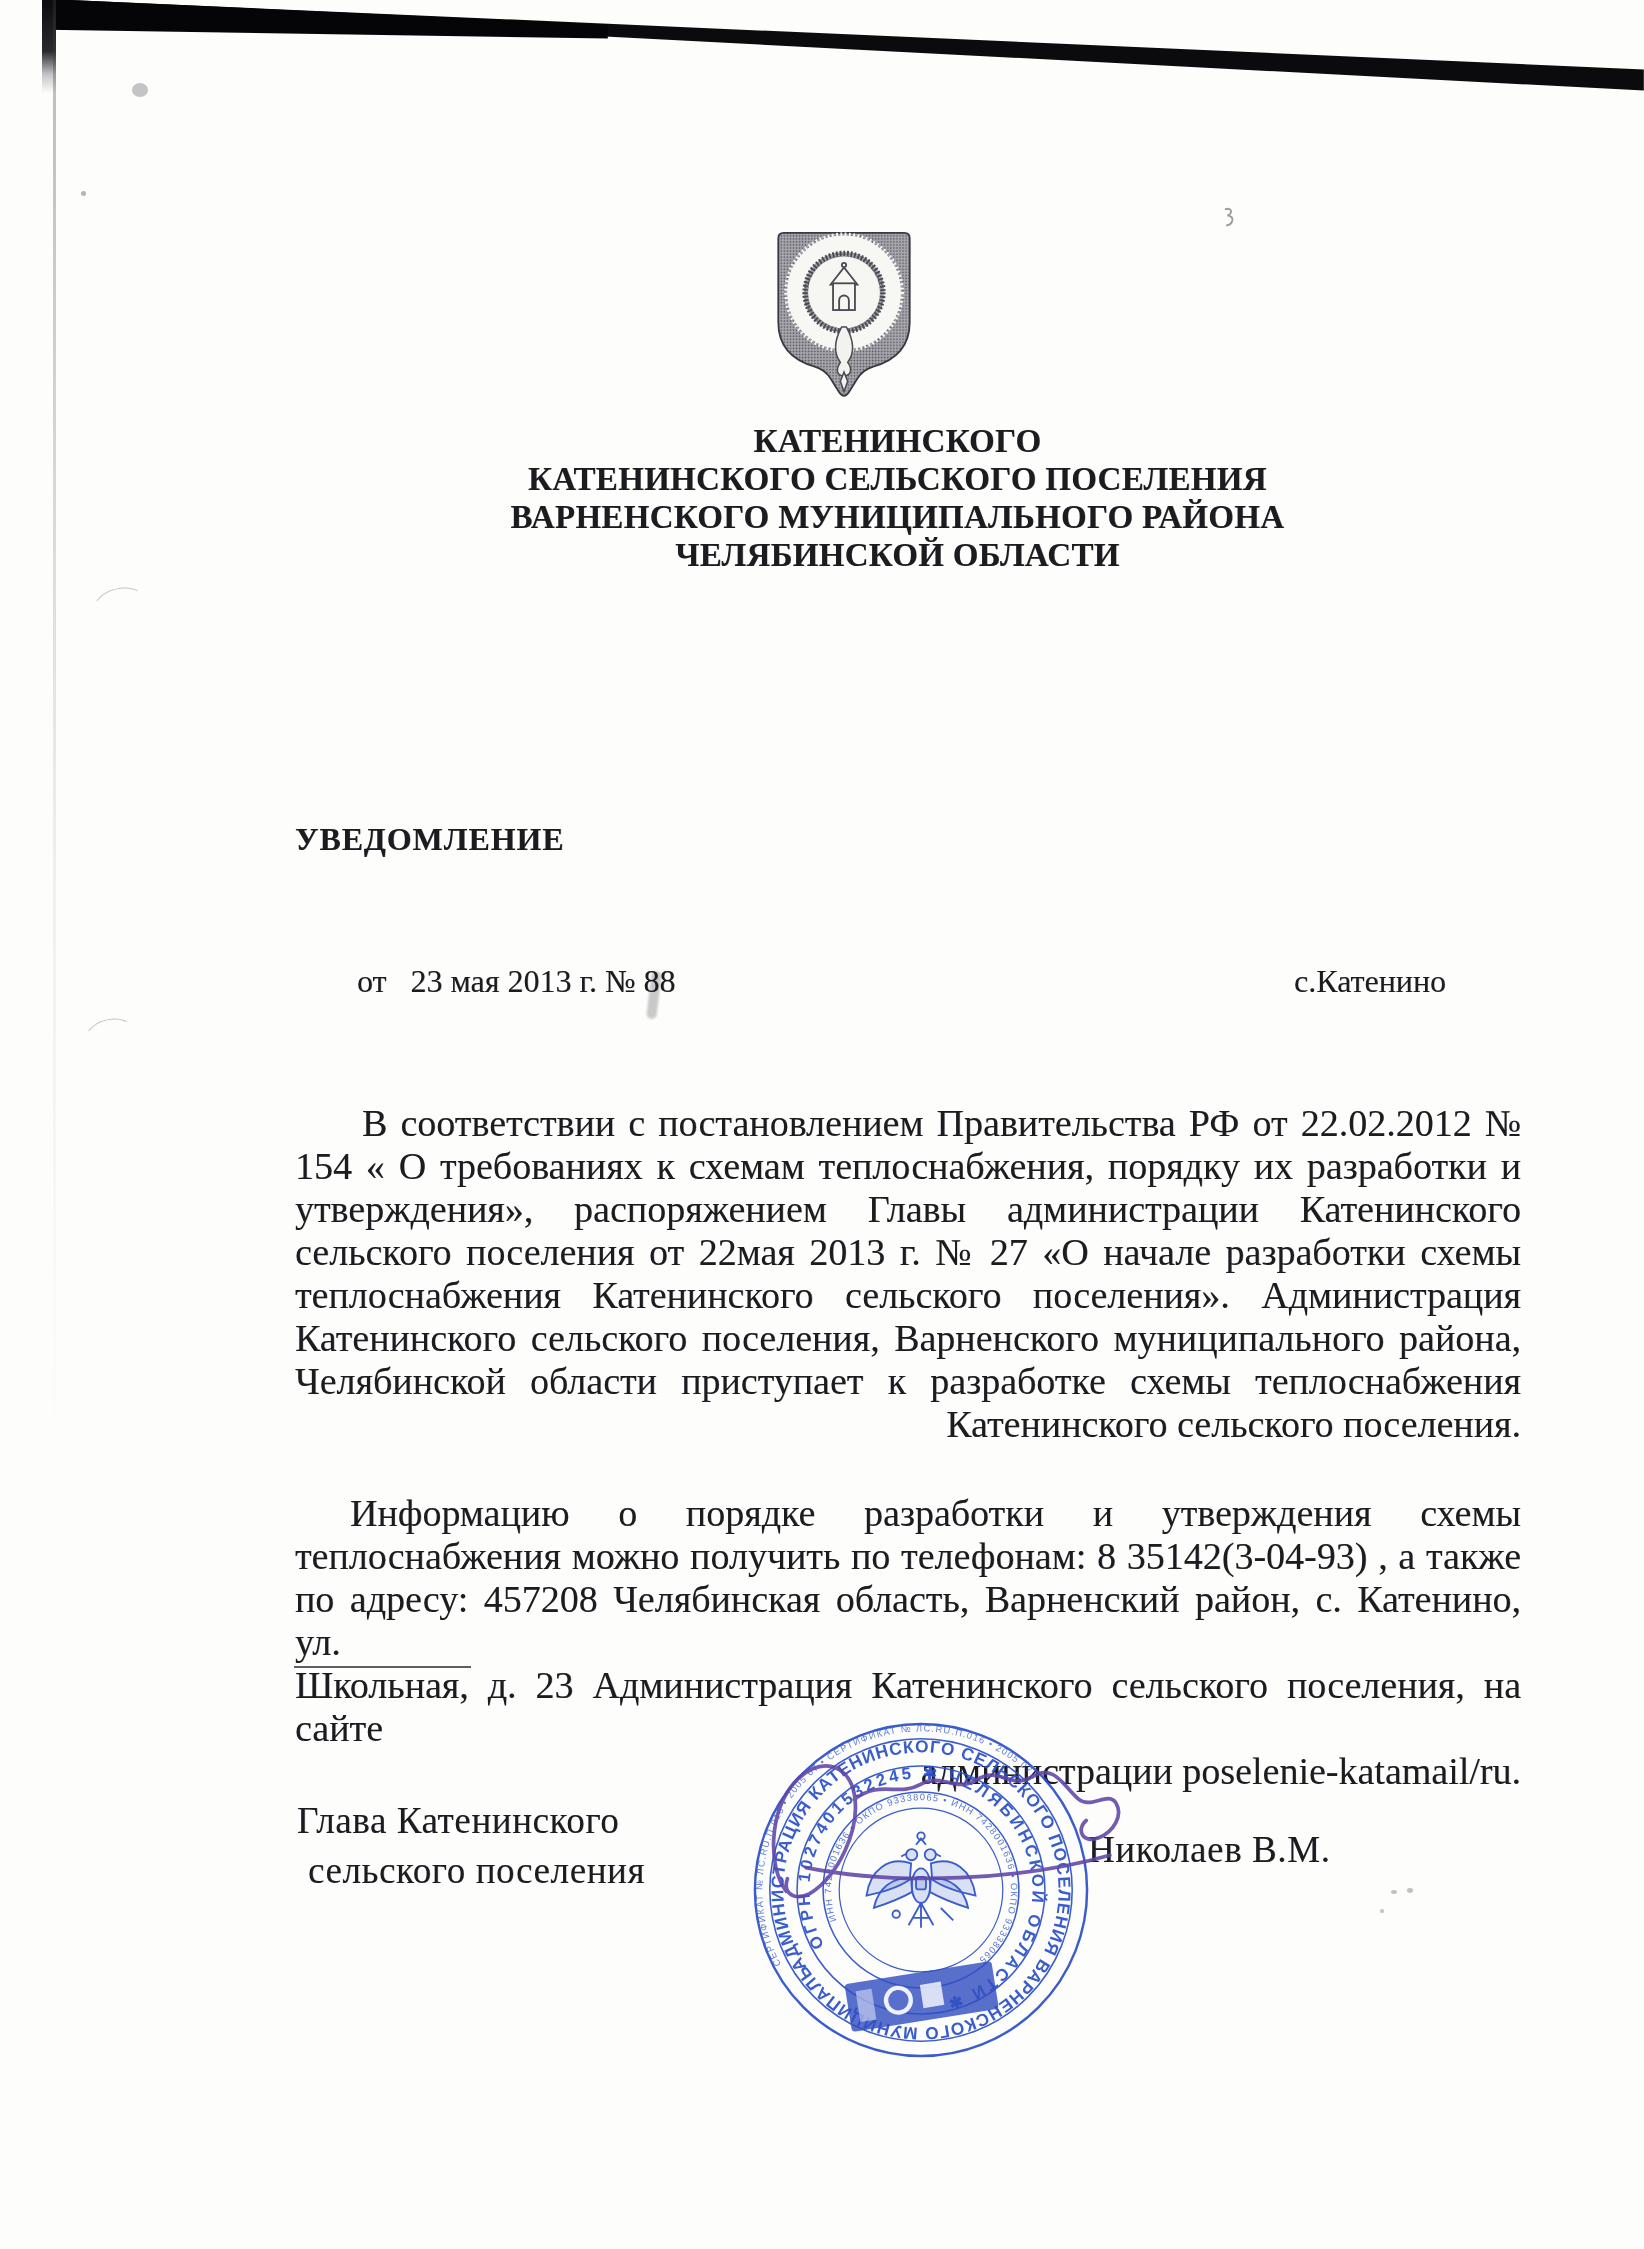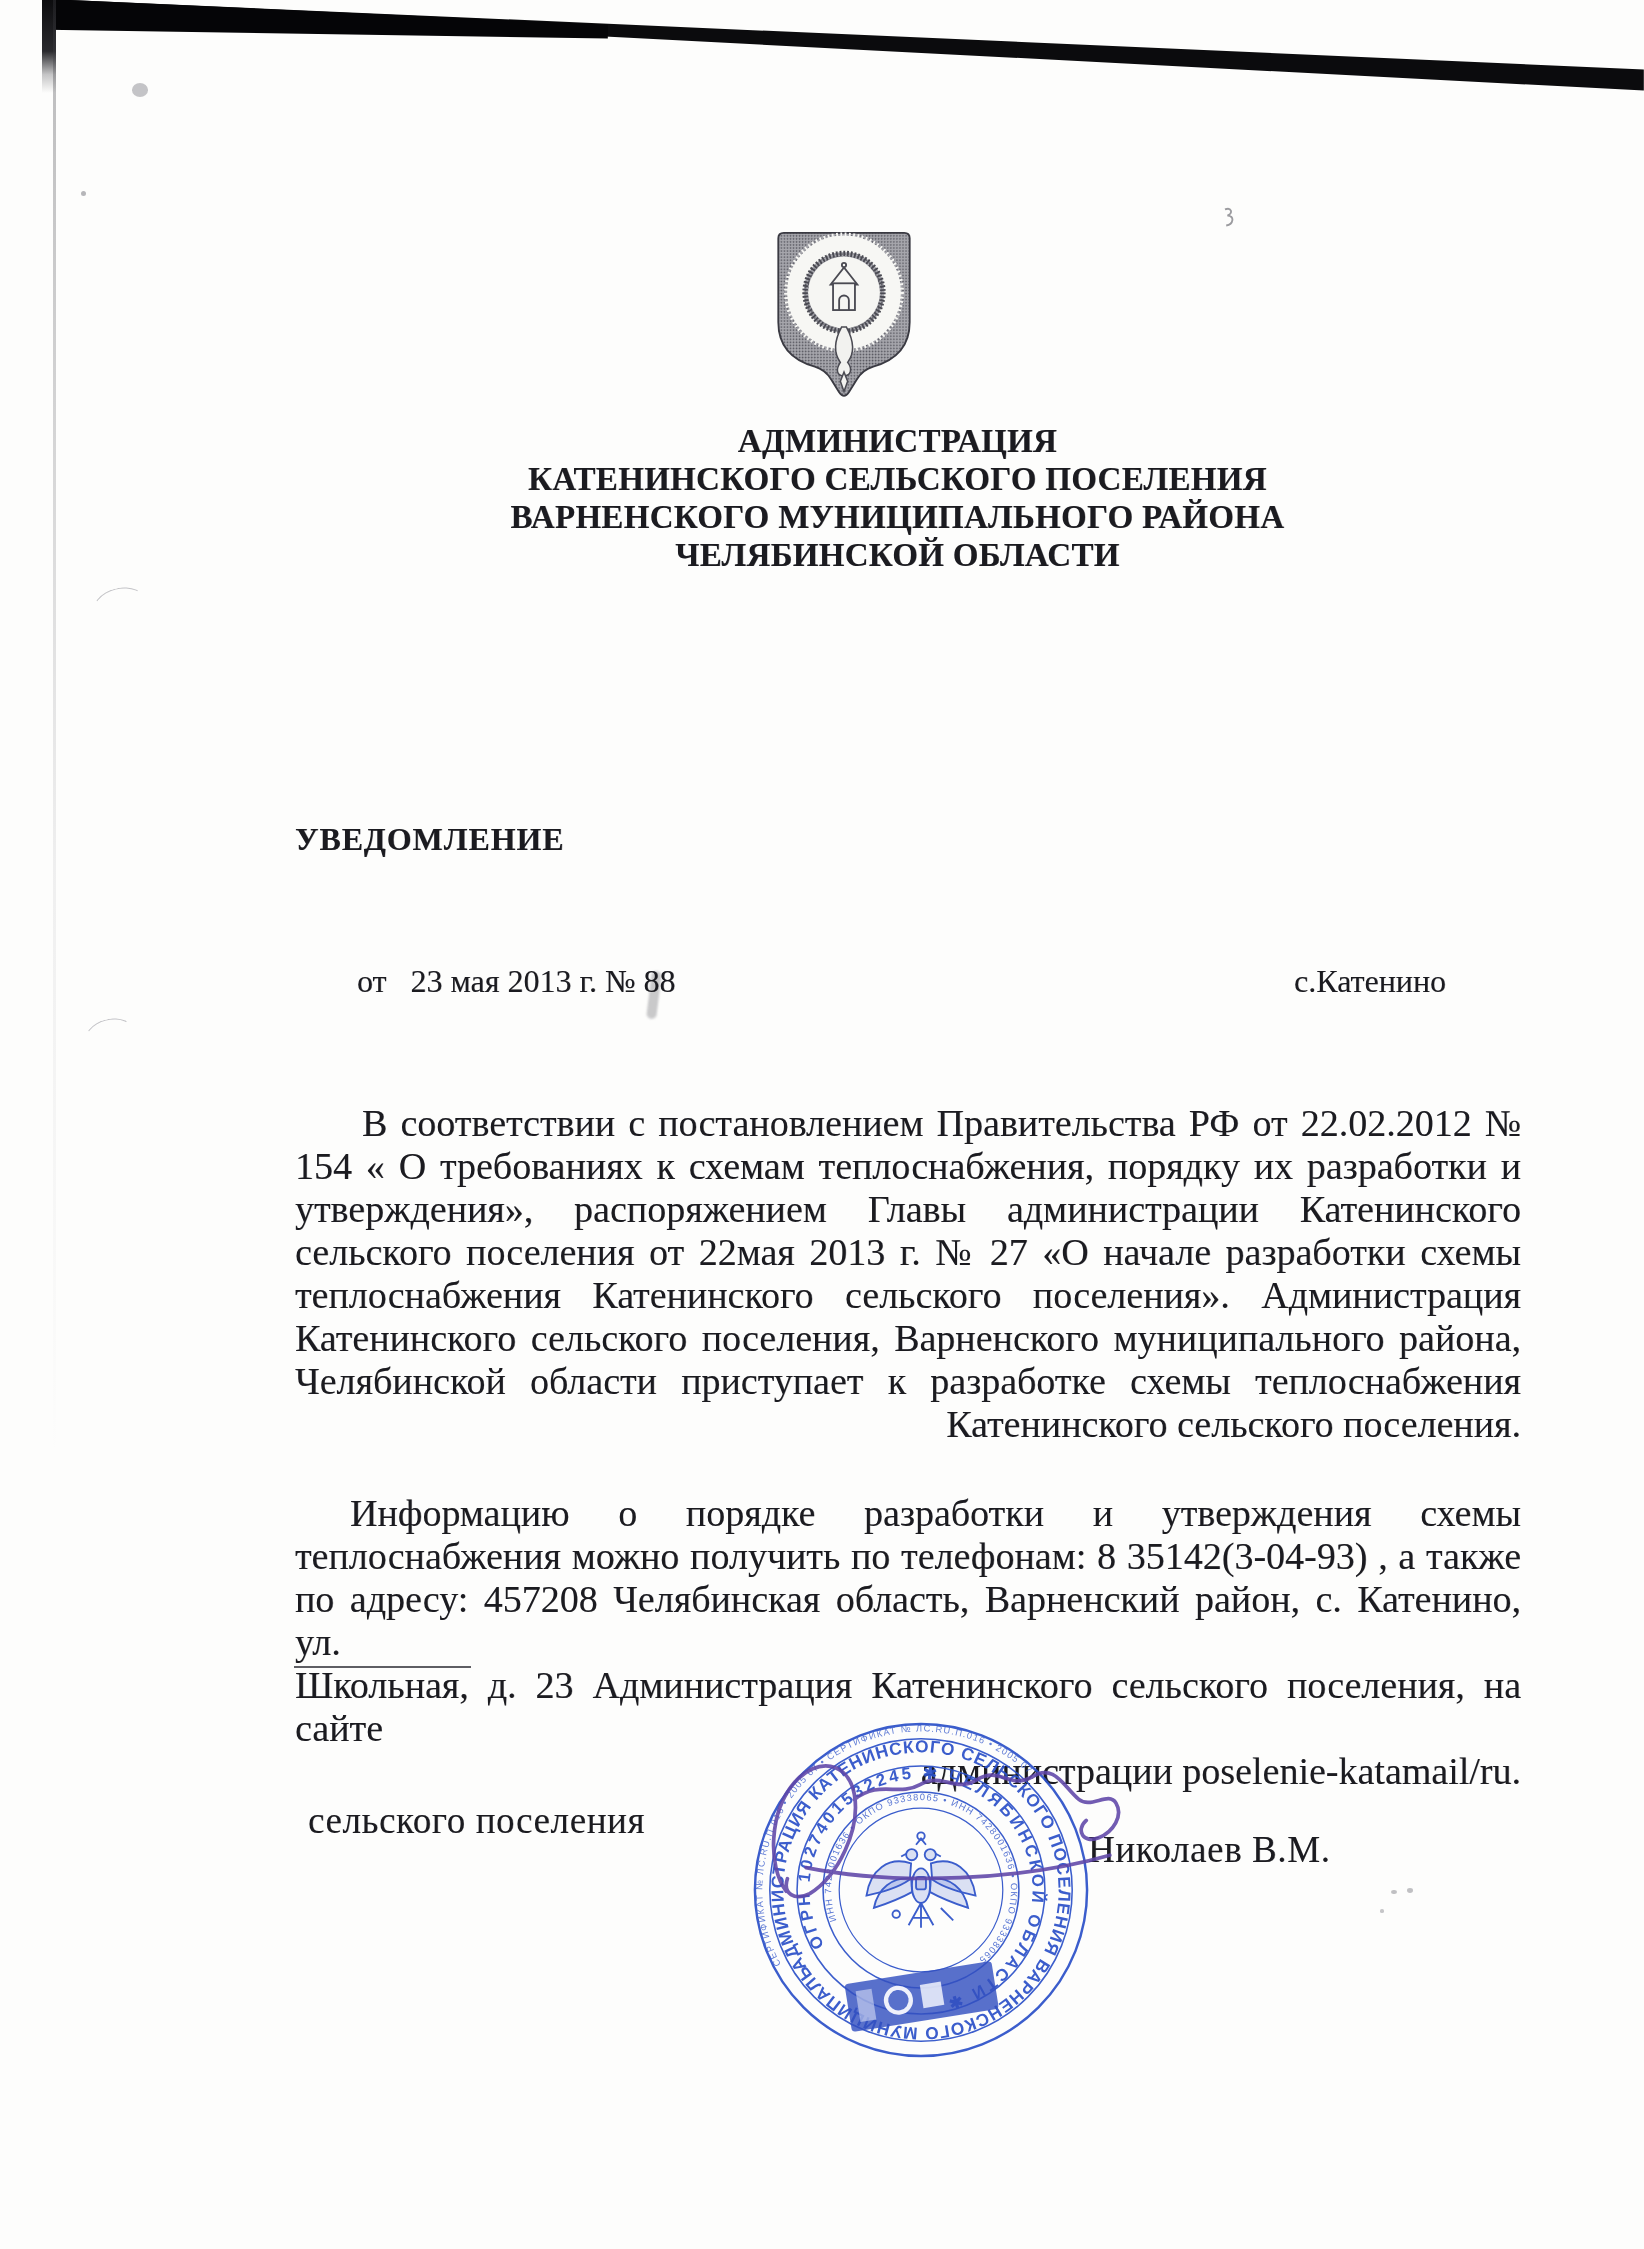--- a/index.html
+++ b/index.html
@@ -120,21 +120,21 @@
       <path d="M112,134 v-16 a8,8 0 0 1 16,0 v16" fill="none"></path>
       <circle cx="120" cy="60" r="3.5"></circle>
     </g>
     <g stroke="#4a4a52" stroke-width="2.5" fill="#f2f2ef">
       <path d="M116,162 C103,186 104,206 114,220 C106,232 108,242 120,242 C132,242 134,230 126,220 C138,204 136,184 124,162 Z"></path>
       <polygon points="120,236 126,251 120,268 114,251"></polygon>
     </g>
   </svg>
 
   <div class="org-header ink">
-    <div>АДМИНИСТРАЦИЯ</div>
+    <div>КАТЕНИНСКОГО</div>
     <div>КАТЕНИНСКОГО СЕЛЬСКОГО ПОСЕЛЕНИЯ</div>
     <div>ВАРНЕНСКОГО МУНИЦИПАЛЬНОГО РАЙОНА</div>
     <div>ЧЕЛЯБИНСКОЙ ОБЛАСТИ</div>
   </div>
 
   <div class="doc-title ink">УВЕДОМЛЕНИЕ</div>
 
   <div class="dateline-left ink">от   23 мая 2013 г. № 88</div>
   <div class="dateline-right ink">с.Катенино</div>
 
@@ -151,20 +151,21 @@
 
   <div class="body-block p2 ink">
     <div class="jline indent2">Информацию о порядке разработки и утверждения схемы</div>
     <div class="jline">теплоснабжения можно получить по телефонам:  8 35142(3-04-93)  , а также</div>
     <div class="jline">по адресу:  457208  Челябинская область, Варненский район, с. Катенино, ул.</div>
     <div class="jline">Школьная, д. 23 Администрация Катенинского сельского поселения, на сайте</div>
     <div class="lline">администрации poselenie-katamail/ru.</div>
   </div>
 
   <div class="sig-post ink">
+    <div>Глава Катенинского</div>
     <div class="l2">сельского поселения</div>
   </div>
   <div class="sig-name ink">Николаев В.М.</div>
 
   <svg class="stamp-wrap" width="372" height="378" viewBox="0 0 600 610" style="opacity:.92;">
     <defs>
       <path id="r0" d="M300,305 m-256,0 a256,256 0 1,1 512,0 a256,256 0 1,1 -512,0"></path>
       <path id="r1" d="M300,305 m-222,0 a222,222 0 1,1 444,0 a222,222 0 1,1 -444,0"></path>
       <path id="r2" d="M300,305 m-180,0 a180,180 0 1,1 360,0 a180,180 0 1,1 -360,0"></path>
       <path id="r3" d="M300,305 m-145,0 a145,145 0 1,1 290,0 a145,145 0 1,1 -290,0"></path>

